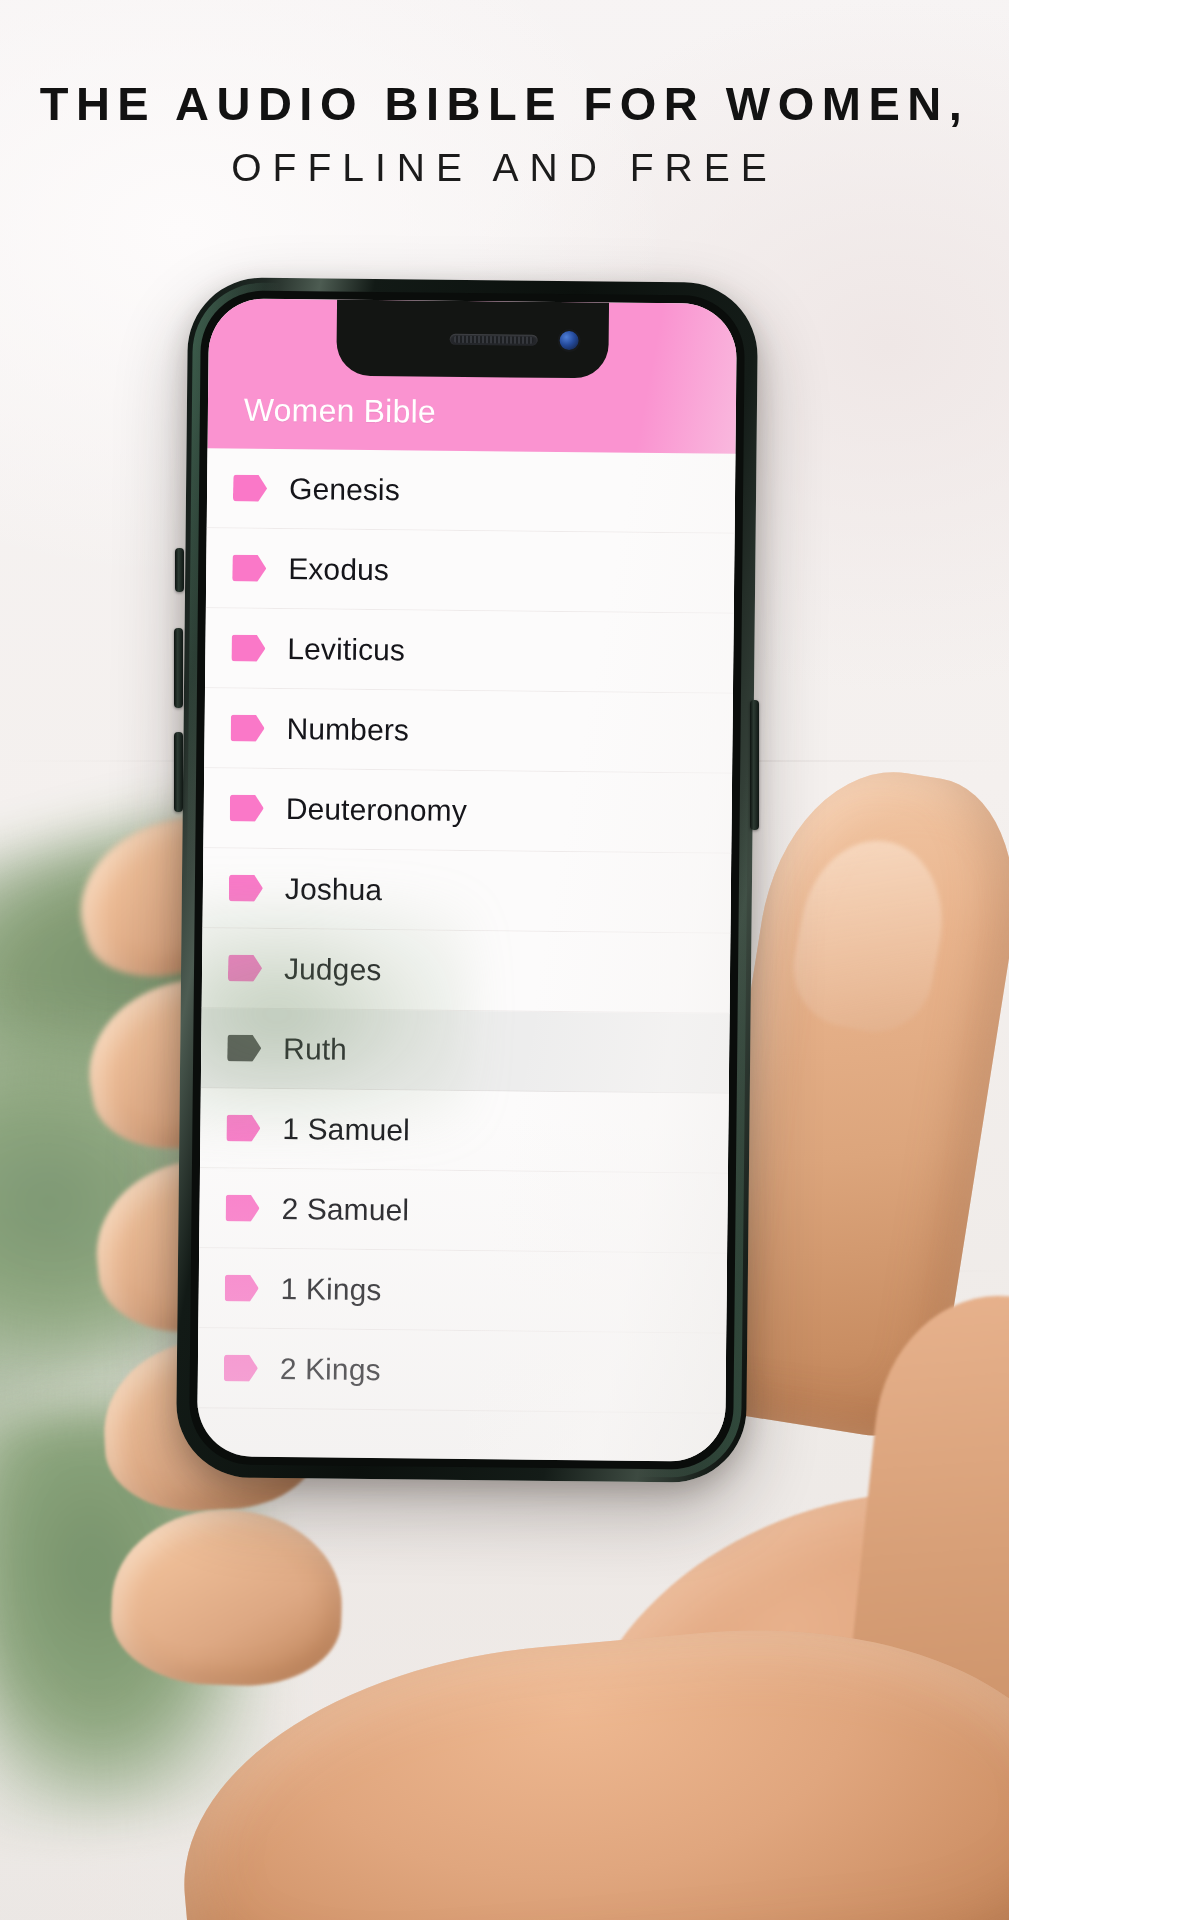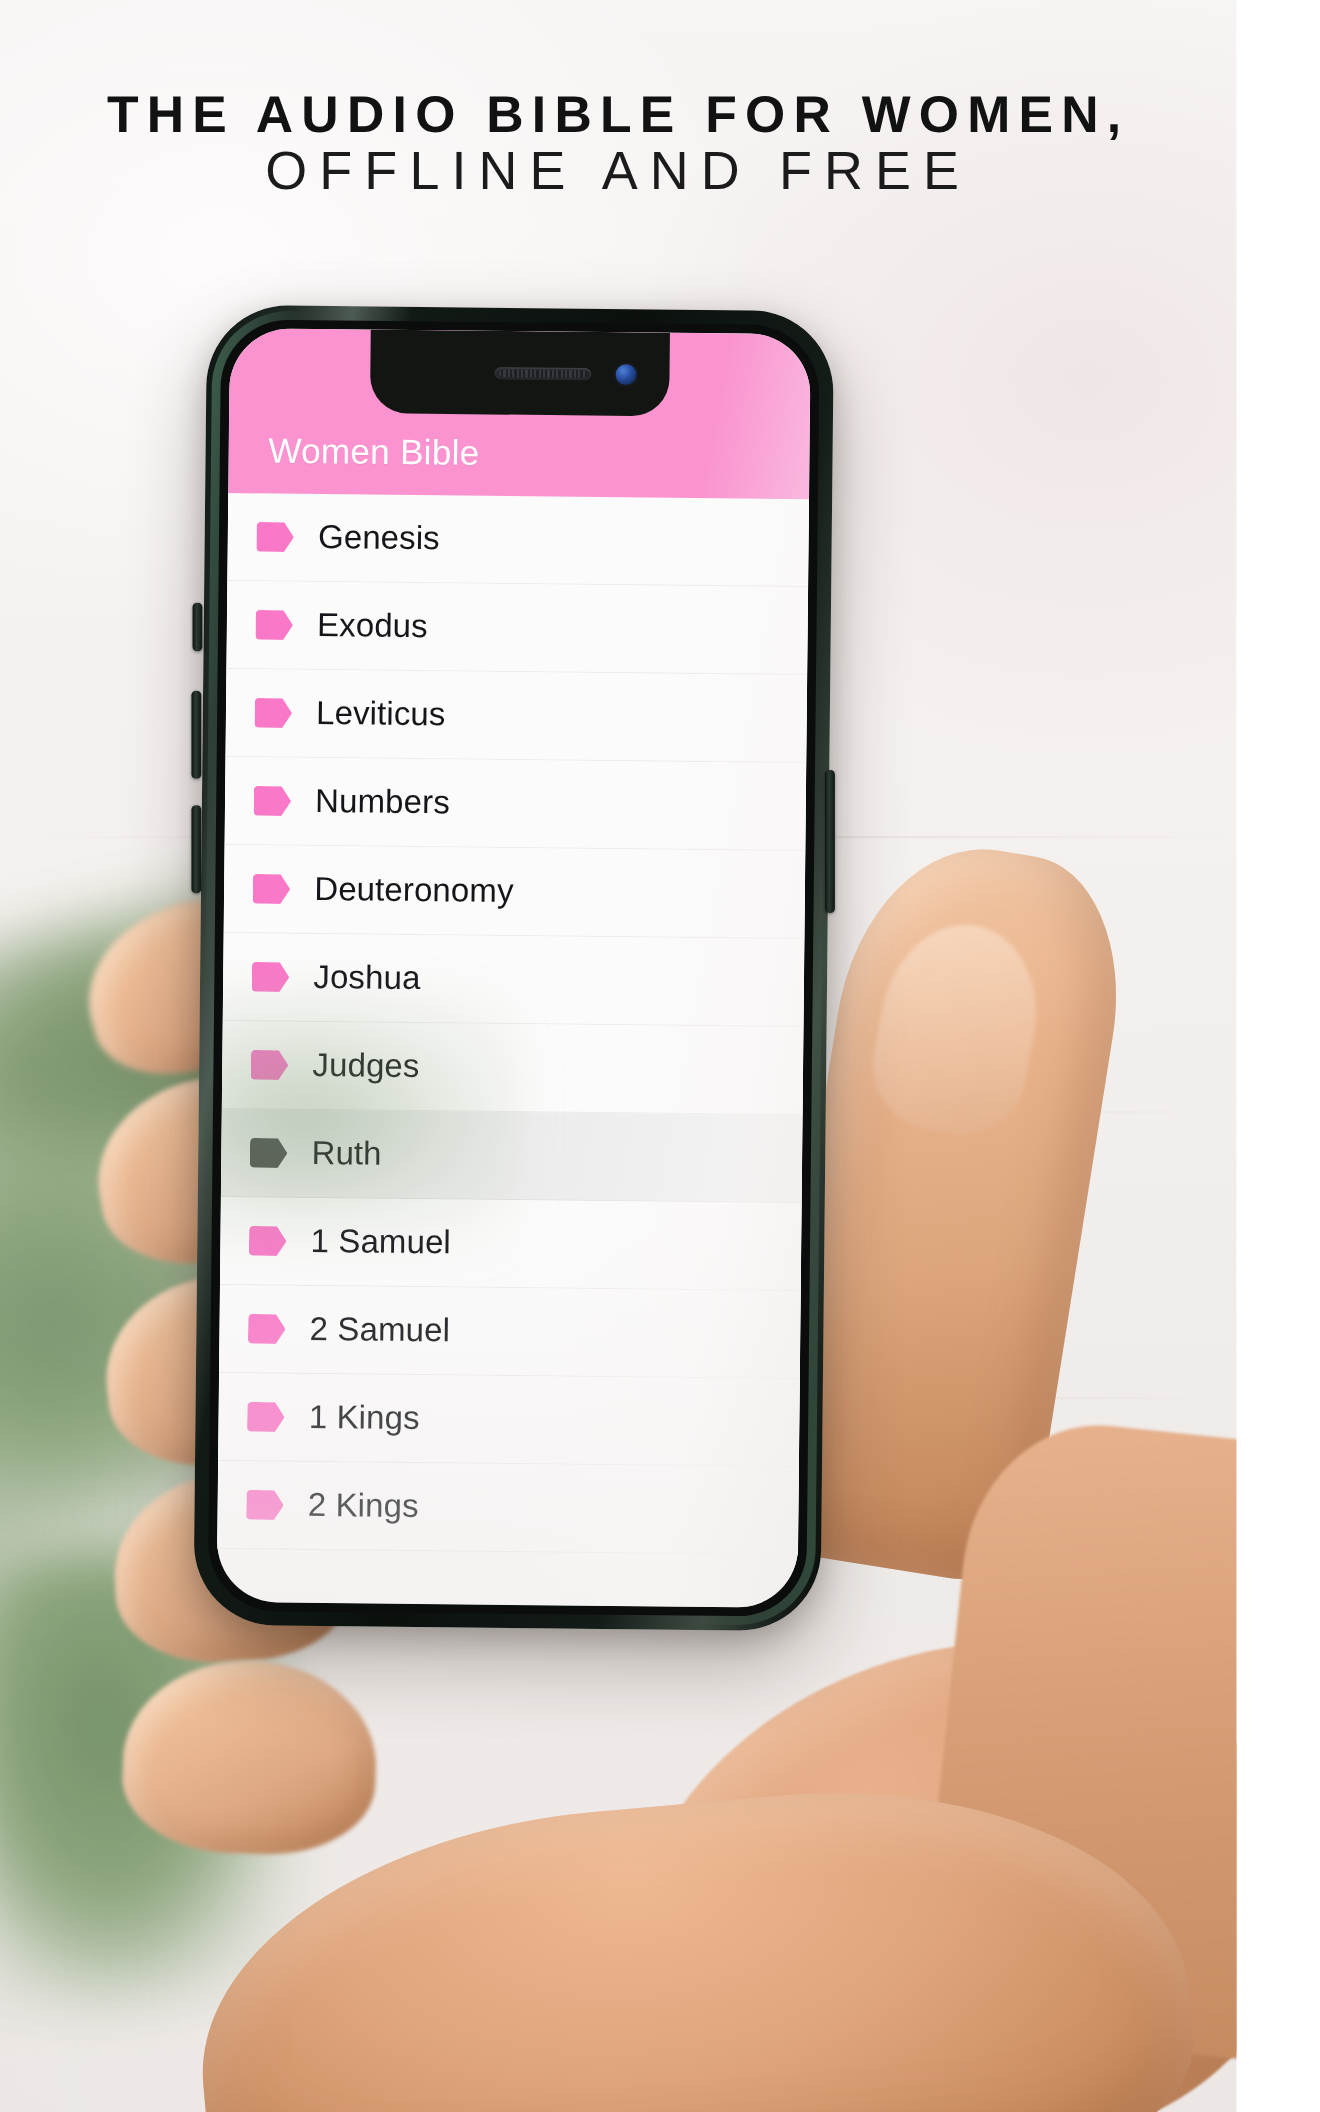--- a/index.html
+++ b/index.html
@@ -3,21 +3,21 @@
 <meta charset="utf-8">
 <style>
   * { margin:0; padding:0; box-sizing:border-box; }
   html, body {
     width:1200px; height:1920px; overflow:hidden;
     font-family:"Liberation Sans", sans-serif;
   }
 
   
   .page {
-    position:relative; width:1124px; height:1920px;
+    position:relative; width:1009px; height:1920px;
     background:
       radial-gradient(ellipse 700px 500px at 18% 12%,  #fdfbfb 0%, rgba(253,251,251,0) 70%),
       radial-gradient(ellipse 600px 480px at 88% 18%,  #efe7e6 0%, rgba(239,231,230,0) 72%),
       radial-gradient(ellipse 900px 700px at 50% 95%,  #efeae7 0%, rgba(239,234,231,0) 75%),
       linear-gradient(178deg, #f7f4f4 0%, #f4f0ee 42%, #efebe8 72%, #eae6e3 100%);
     overflow:hidden;
   }
   
   .wall-seam {
     position:absolute; left:0; width:100%; height:2px;
@@ -29,21 +29,22 @@
   .headline-wrap {
     position:absolute; top:80px; left:0; width:100%;
     text-align:center; z-index:30;
   }
   .headline {
     font-size:47px; font-weight:bold; color:#121212;
     letter-spacing:7.5px; line-height:1.02; white-space:nowrap;
     font-family:"Liberation Sans", sans-serif;
   }
   .subheadline {
-    font-size:49px; font-weight:400; color:#1b1b1b;
+    margin-top:18px;
+    font-size:39px; font-weight:400; color:#1b1b1b;
     letter-spacing:11px; white-space:nowrap;
     font-family:"Liberation Sans", sans-serif;
   }
 
   
   .plant {
     position:absolute; z-index:18; pointer-events:none;
     filter:blur(26px); opacity:.92;
   }
   .plant-a {

